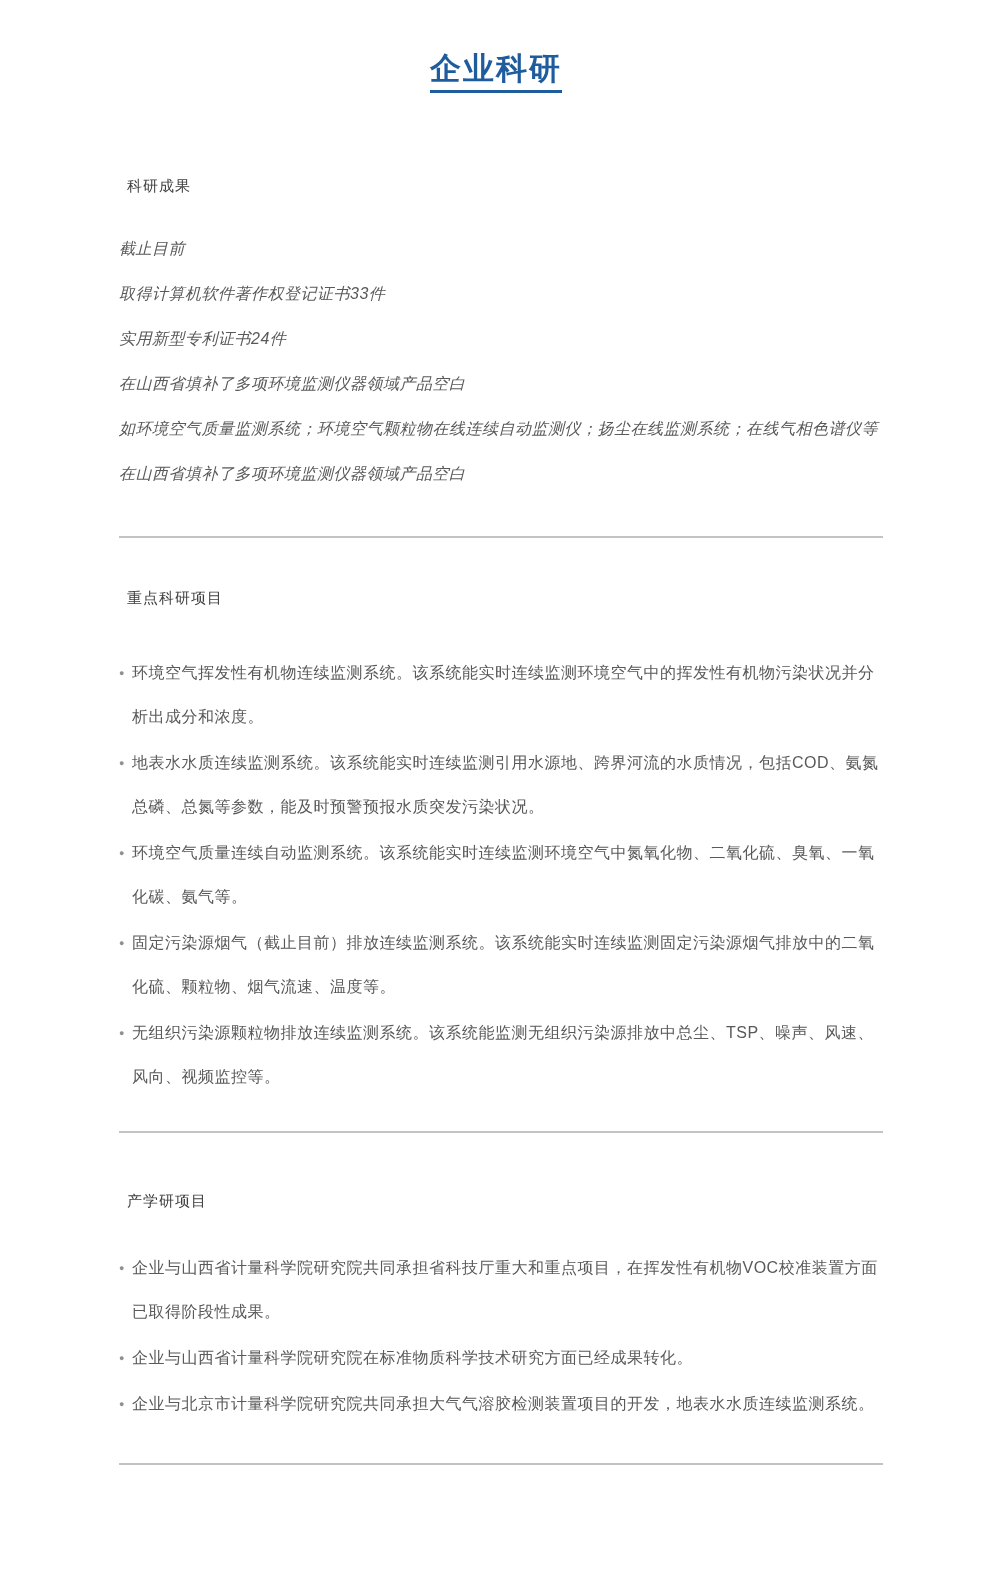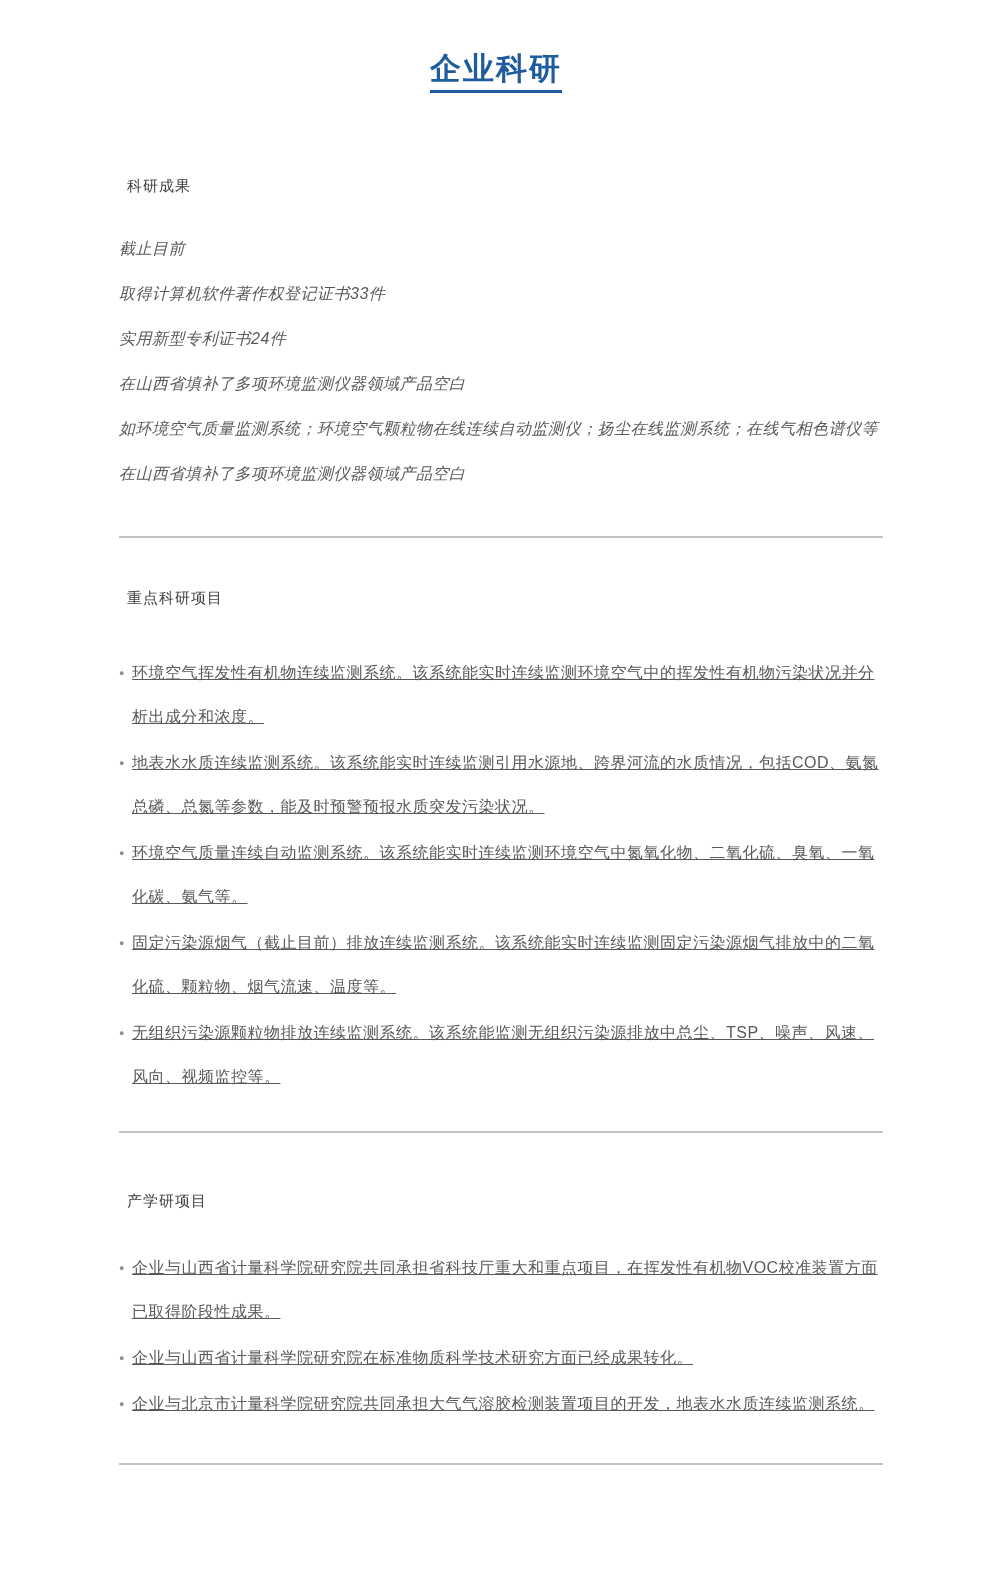--- a/index.html
+++ b/index.html
@@ -77,21 +77,20 @@
     width: 13px;
     font-size: 9px;
     line-height: 44px;
     color: var(--dot, #8f8f8f);
   }
   .bullet-text {
     font-size: 16px;
     line-height: 44px;
     letter-spacing: 0.5px;
     color: var(--body, #595959);
-    text-decoration: underline;
   }
 </style>
 </head>
 <body style="--title: #1e5c9e; --heading: #3d3d3d; --body: #595959; --dot: #8f8f8f; --divider: #c3c3c3;">
 
 <div class="title-row">
   <span class="page-title">企业科研</span>
 </div>
 
 <div class="container">

